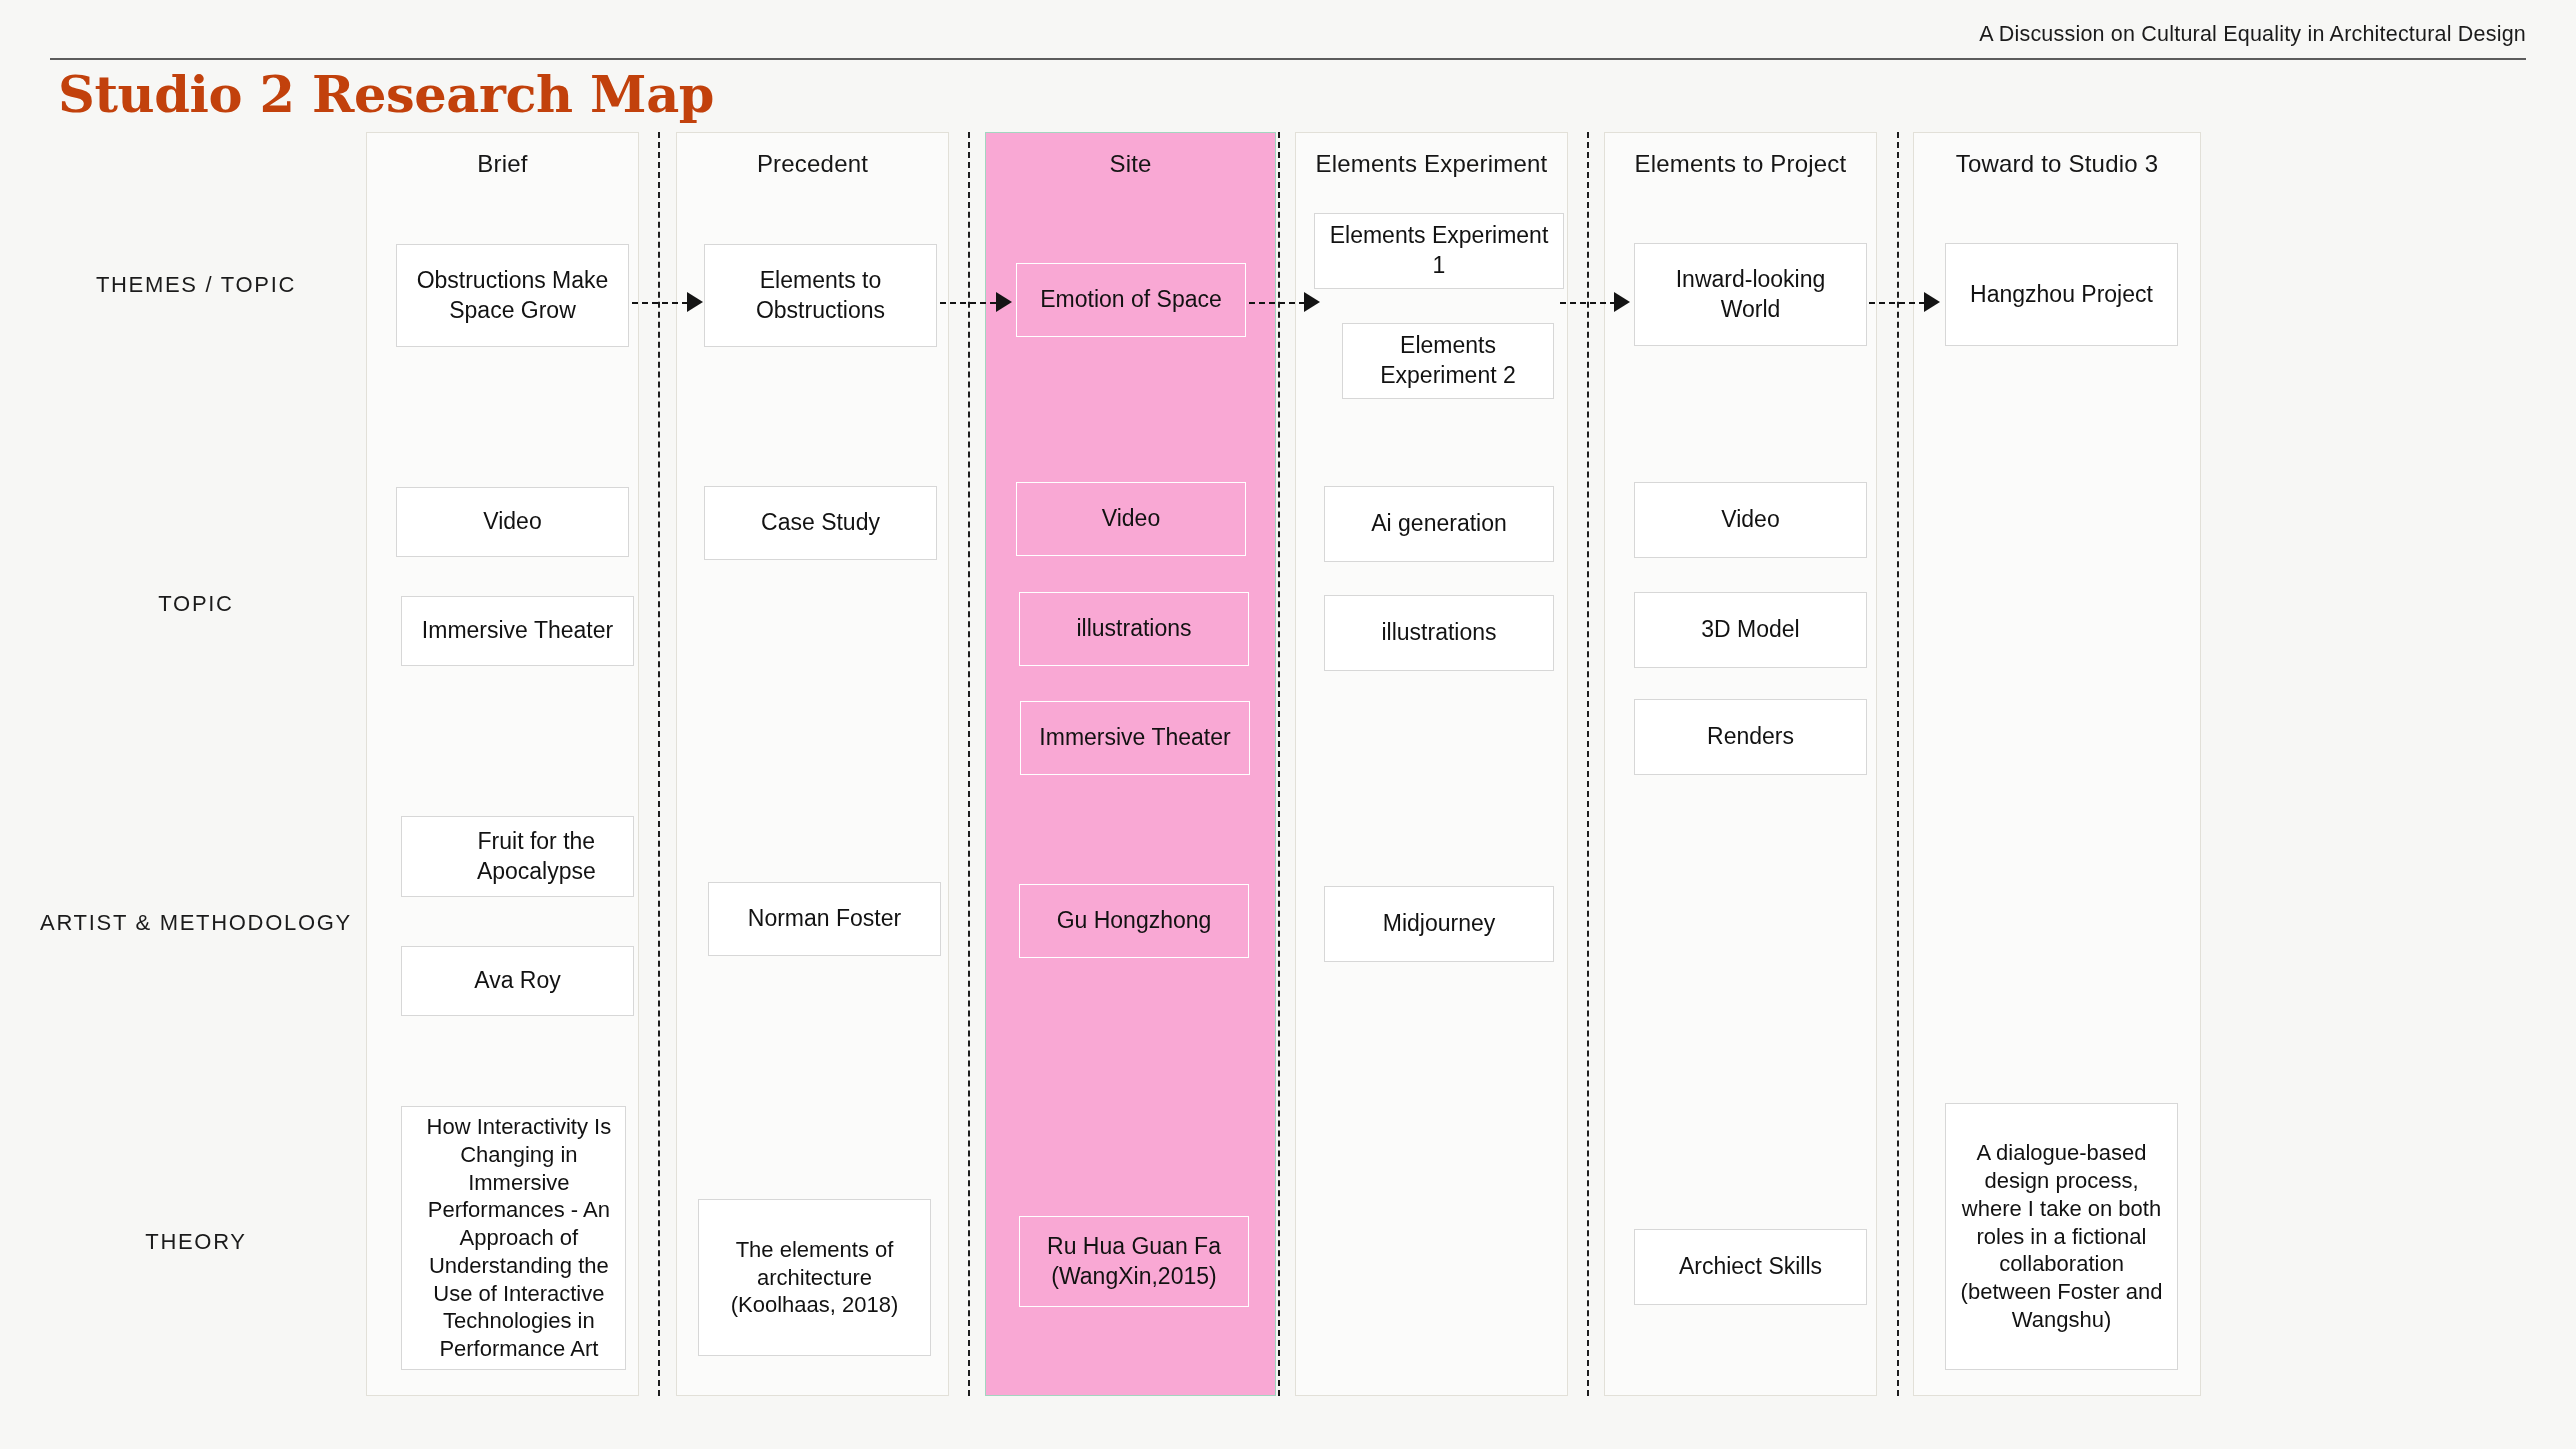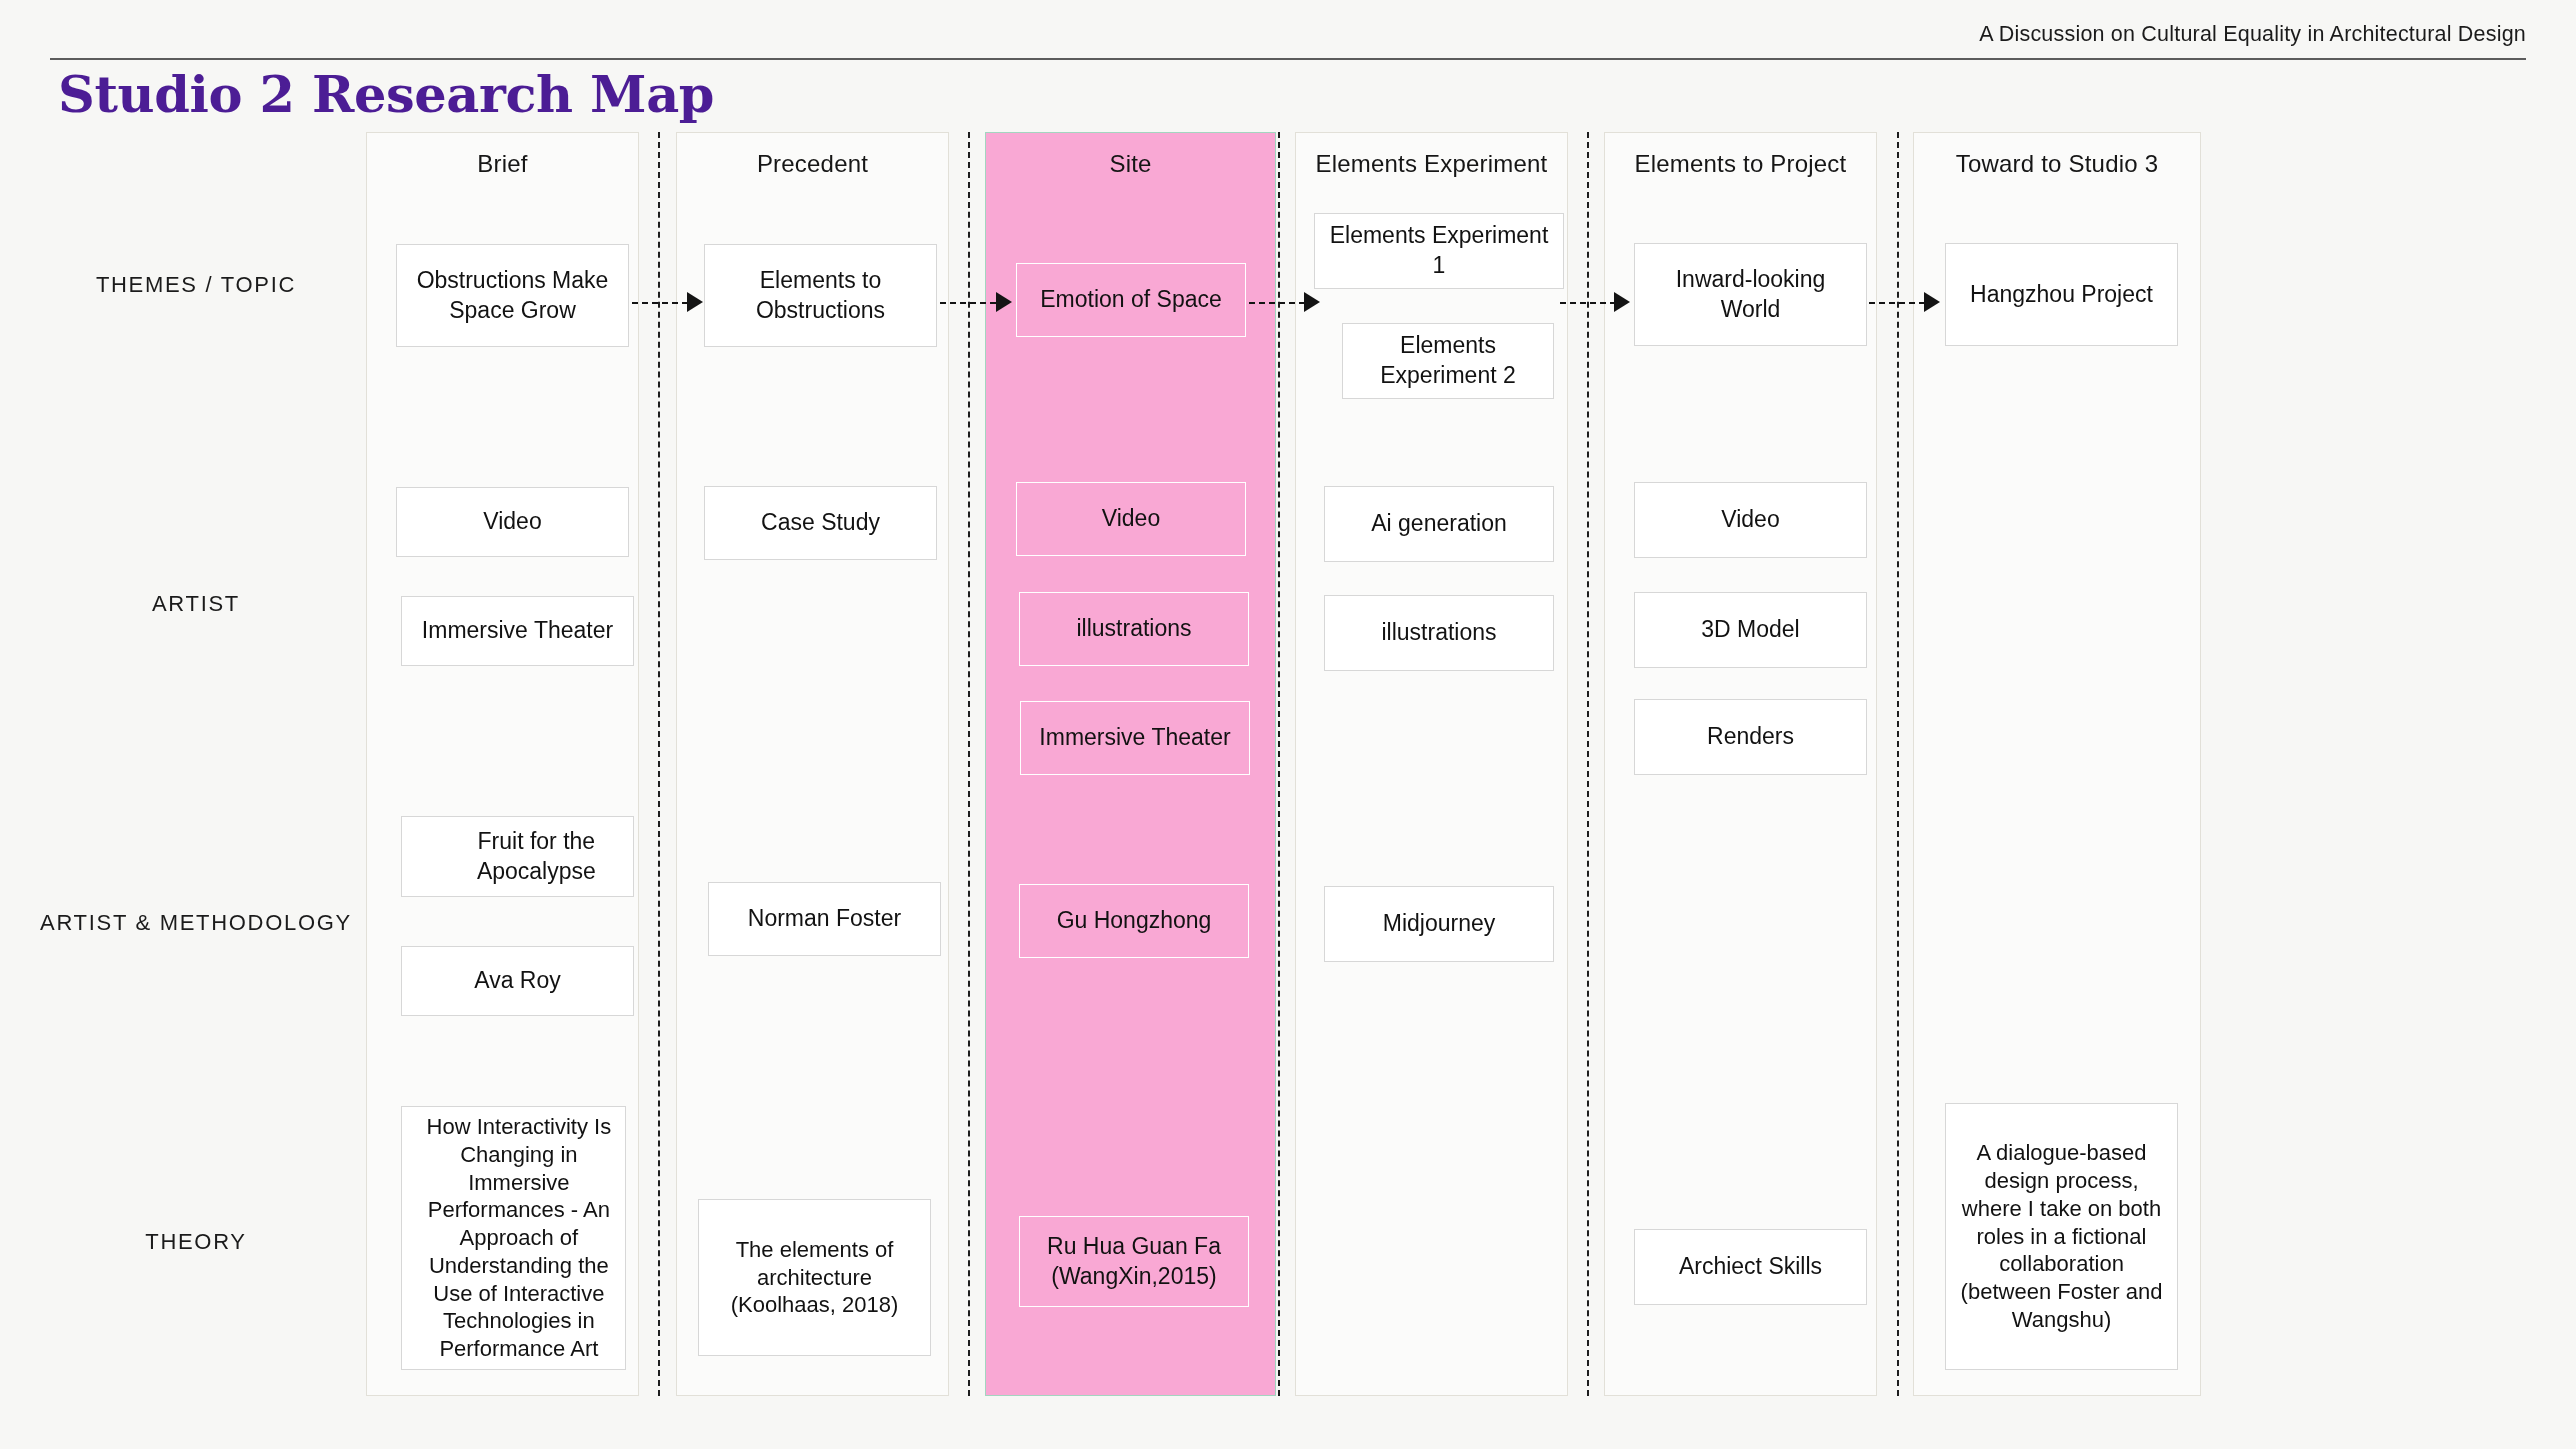--- a/index.html
+++ b/index.html
@@ -36,21 +36,21 @@
     height: 1.7px;
     background: #5c5c5c;
   }
   .page-title {
     position: absolute;
     left: 58px;
     top: 64px;
     font-family: "DejaVu Serif", "Liberation Serif", serif;
     font-weight: 700;
     font-size: 51px;
-    color: #4c1d95;
+    color: #c2410c;
     letter-spacing: -0.4px;
     white-space: nowrap;
   }
 
   
   .row-label {
     position: absolute;
     font-size: 22px;
     color: #1b1b1b;
     letter-spacing: 1.7px;
@@ -133,21 +133,21 @@
 </head>
 <body>
 
 <div id="page">
 
   <div class="hdr-text">A Discussion on Cultural Equality in Architectural Design</div>
   <div class="hdr-rule"></div>
   <div class="page-title">Studio 2 Research Map</div>
 
   <div class="row-label" style="left:196px; top:285px;">THEMES / TOPIC</div>
-  <div class="row-label" style="left:196px; top:604px;">ARTIST</div>
+  <div class="row-label" style="left:196px; top:604px;">TOPIC</div>
   <div class="row-label" style="left:196px; top:923px;">ARTIST &amp; METHODOLOGY</div>
   <div class="row-label" style="left:196px; top:1242px;">THEORY</div>
 
   <div class="col" style="left:366px; width:273px;">
     <div class="col-head">Brief</div>
   </div>
 
   <div class="col" style="left:676px; width:273px;">
     <div class="col-head">Precedent</div>
   </div>

